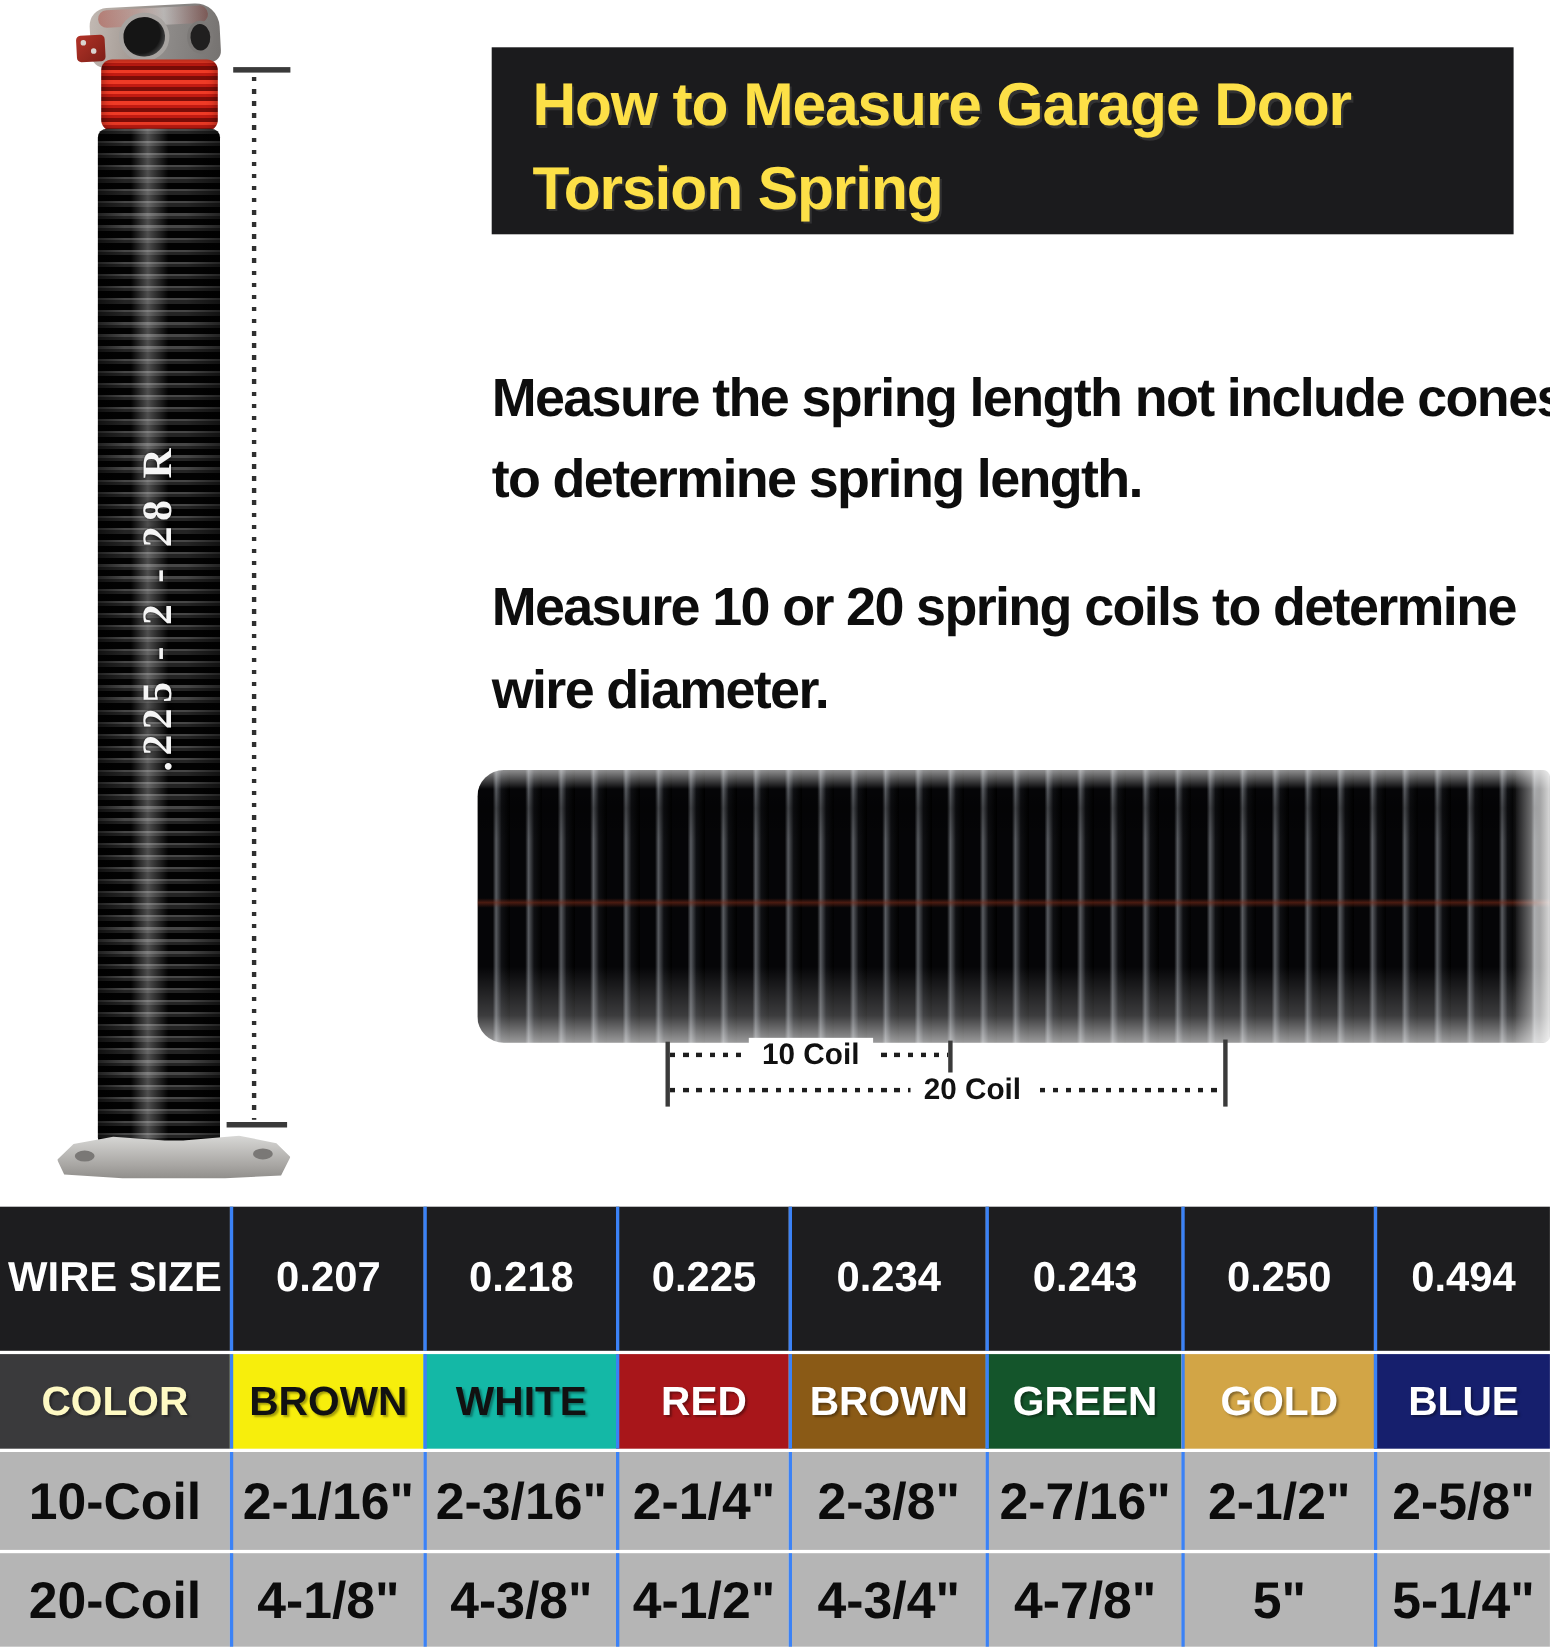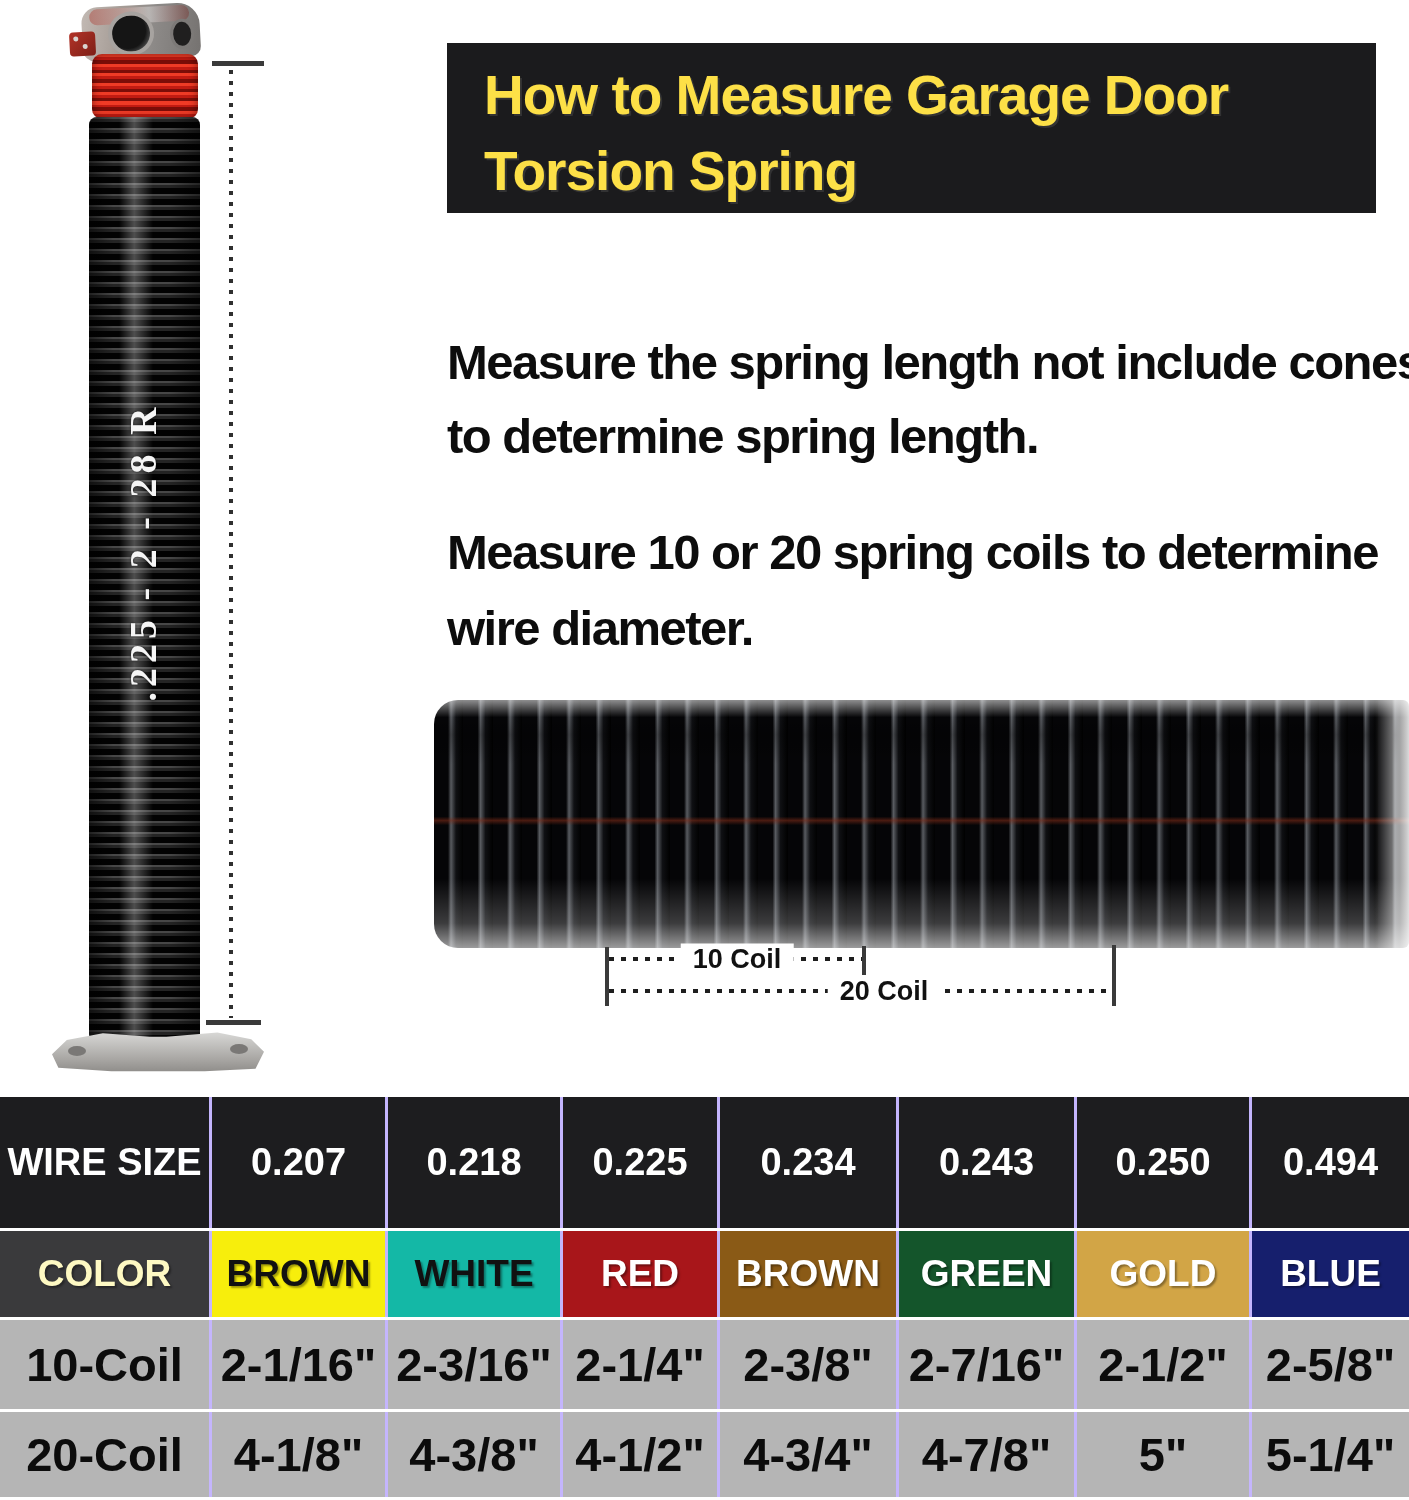--- a/index.html
+++ b/index.html
@@ -65,21 +65,21 @@
   
   .hdots{position:absolute;height:4px;
         background-image:repeating-linear-gradient(90deg,#1e1e1e 0 5px,transparent 5px 12px);}
   .coil-label{position:absolute;transform:translate(-50%,-50%);background:#ffffff;padding:0 12px;
         font-weight:bold;font-size:27px;color:#111;white-space:nowrap;}
 
   
   .trow{position:absolute;left:0;width:1200px;display:grid;
         grid-template-columns:209px 176px 175px 157px 179px 178px 175px 160px;}
   .tcell{display:flex;align-items:center;justify-content:center;font-weight:bold;box-sizing:border-box;}
-  .trow .tcell + .tcell{border-left:3px solid #c4b5fd;}
+  .trow .tcell + .tcell{border-left:3px solid #3b82f6;}
   .row-dark  .tcell{background:#1d1d1f;color:#fff;font-size:38px;letter-spacing:0;}
   .row-color .tcell{font-size:37px;letter-spacing:0;text-shadow:2px 2px 2px rgba(0,0,0,.35);}
   .row-color .tcell.lbl{background:#3a3a3c;color:#fef9c3;}
   .row-gray  .tcell{background:#b5b5b5;color:#0c0c0c;font-size:47px;}
 </style>
 </head>
 <body>
 
 <div class="canvas">
 

